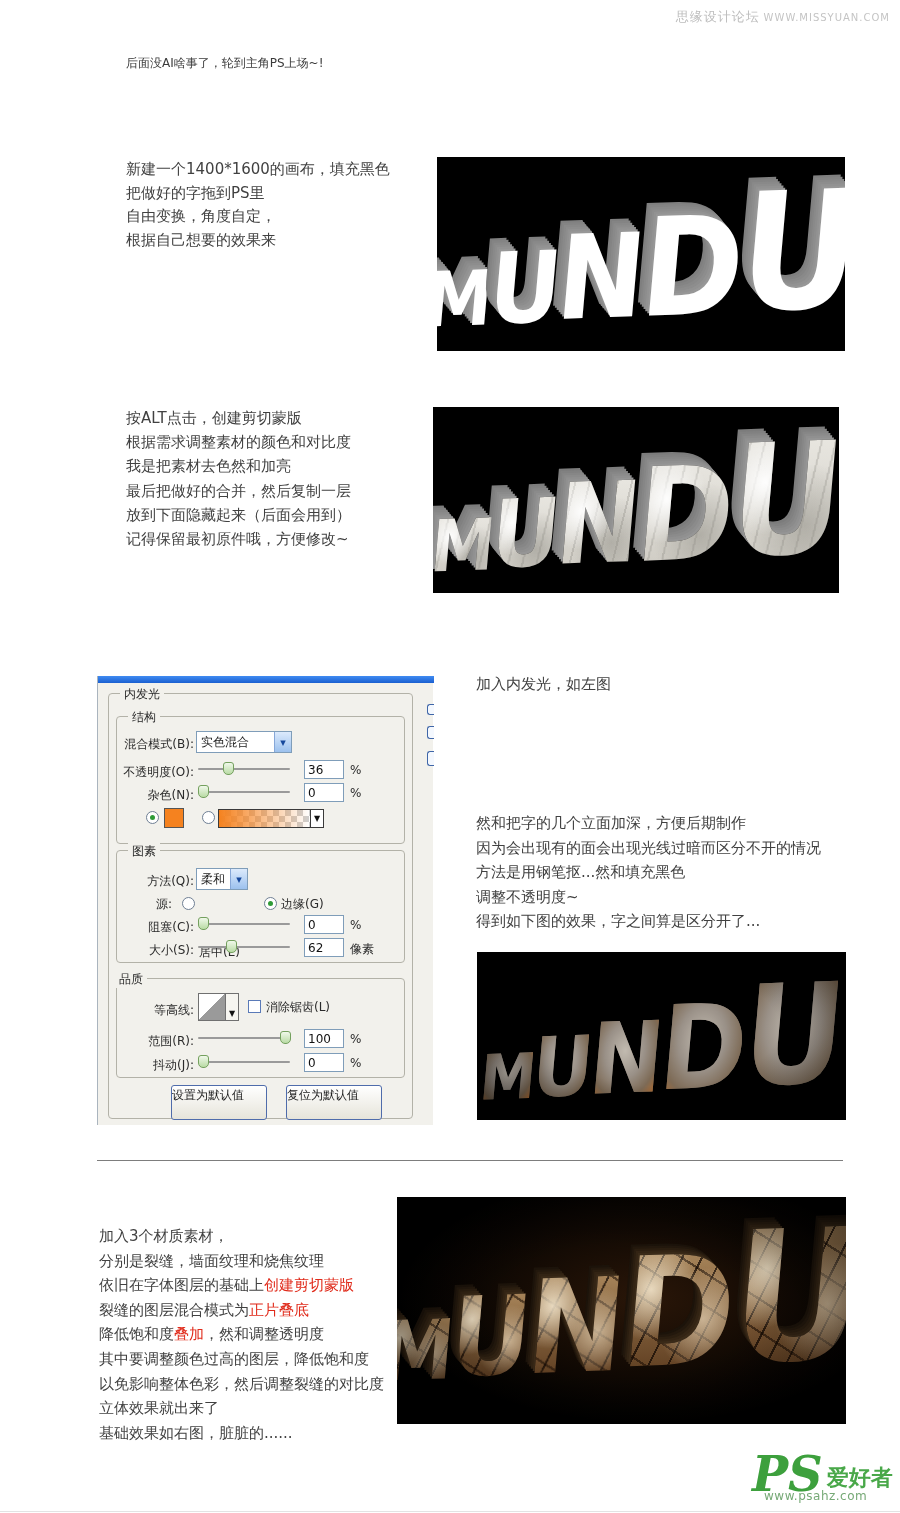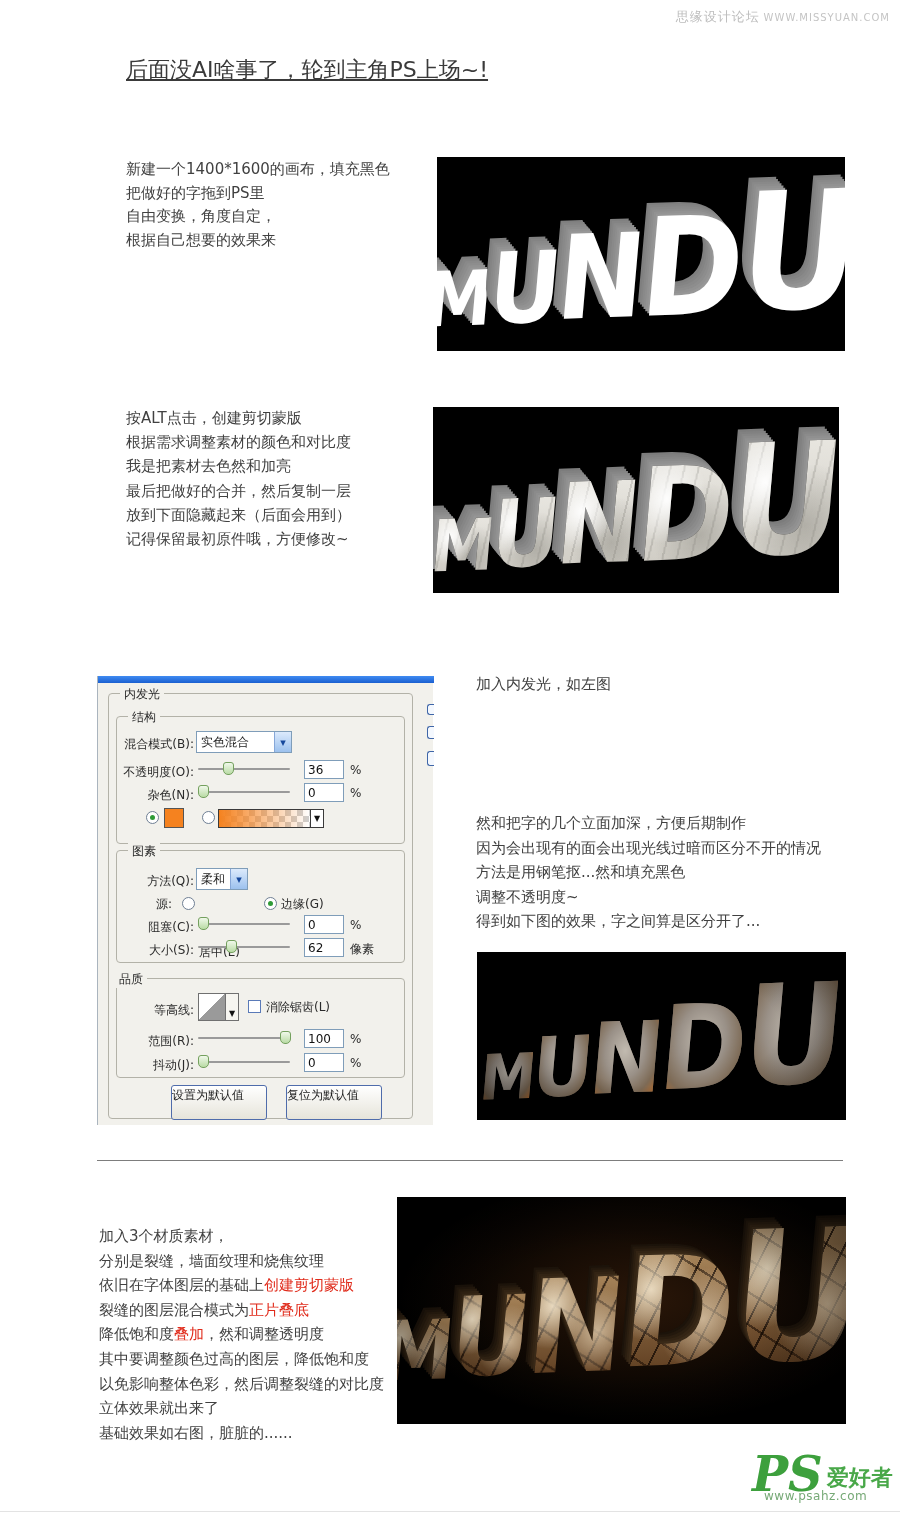--- a/index.html
+++ b/index.html
@@ -5,21 +5,21 @@
   * { margin:0; padding:0; box-sizing:border-box; }
   html,body { background:#fff; }
   .page {
     position:relative; width:900px; height:1513px; background:#fff;
     font-family:"DejaVu Sans","Liberation Sans",sans-serif; color:#3f3f3f; overflow:hidden;
   }
   
   .watermark { position:absolute; top:8px; right:10px; color:#bdbdbd; font-size:12px; }
   .watermark .wm-site { font-size:13px; letter-spacing:1px; }
   .watermark .wm-url { font-size:10px; letter-spacing:1px; color:#c4c4c4; }
-  .heading { position:absolute; left:126px; top:55px; font-size:22px; color:#3a3a3a;text-decoration:underline; }
+  .heading { position:absolute; left:126px; top:55px; font-size:12px; color:#3a3a3a; }
   .para { position:absolute; font-size:15px; color:#414141; }
   .para div { white-space:nowrap; }
   .p1 { left:126px; top:158px; line-height:23.5px; }
   .p2 { left:126px; top:272px; line-height:23.5px; }
   .p3 { left:126px; top:406px; line-height:24.2px; }
   .note1 { left:476px; top:672px; line-height:24px; }
   .note2 { left:476px; top:811px; line-height:24.5px; }
   .p4 { left:99px; top:1224px; line-height:24.6px; }
   .p4 .red { color:#e02a1a; }
   .divider { position:absolute; left:97px; top:1160px; width:746px; height:1px; background:#7d7d7d; }

